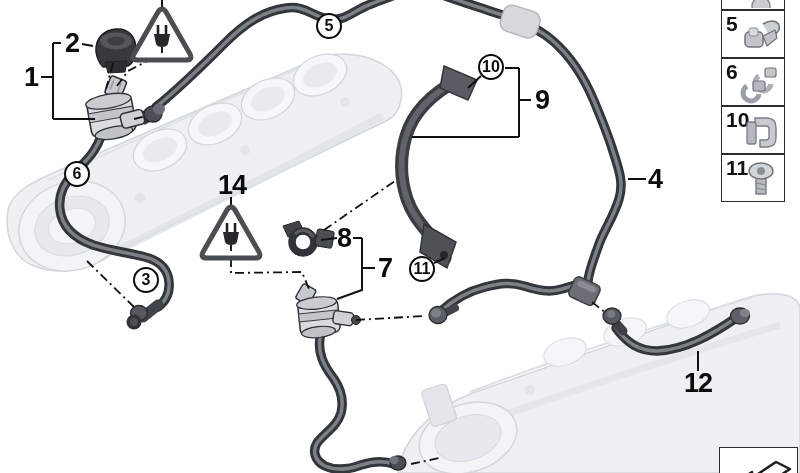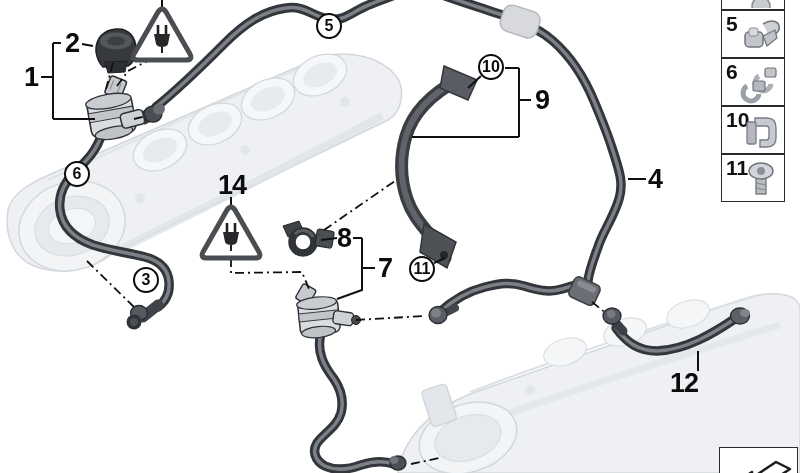--- a/index.html
+++ b/index.html
@@ -257,21 +257,21 @@
       <line x1="0" y1="11" x2="0" y2="17" stroke="#1f2124" stroke-width="2"></line>
     </g>
   </svg>
 
   <div class="co-plain" style="left:31px;top:77px">1</div>
   <div class="co-plain" style="left:72px;top:43px">2</div>
   <div class="co-plain" style="left:655px;top:179px">4</div>
   <div class="co-plain" style="left:385px;top:268px">7</div>
   <div class="co-plain" style="left:344px;top:238px">8</div>
   <div class="co-plain" style="left:542px;top:100px">9</div>
-  <div class="co-plain" style="left:684px;top:383px">12</div>
+  <div class="co-plain" style="left:698px;top:383px">12</div>
   <div class="co-plain" style="left:232px;top:185px">14</div>
 
   <div class="co-circle" style="left:316px;top:13px">5</div>
   <div class="co-circle" style="left:64px;top:161px">6</div>
   <div class="co-circle" style="left:133px;top:267px">3</div>
   <div class="co-circle" style="left:478px;top:54px">10</div>
   <div class="co-circle" style="left:409px;top:256px">11</div>
 
   <div class="sbox" style="top:-38px">
     <span class="num"></span>

